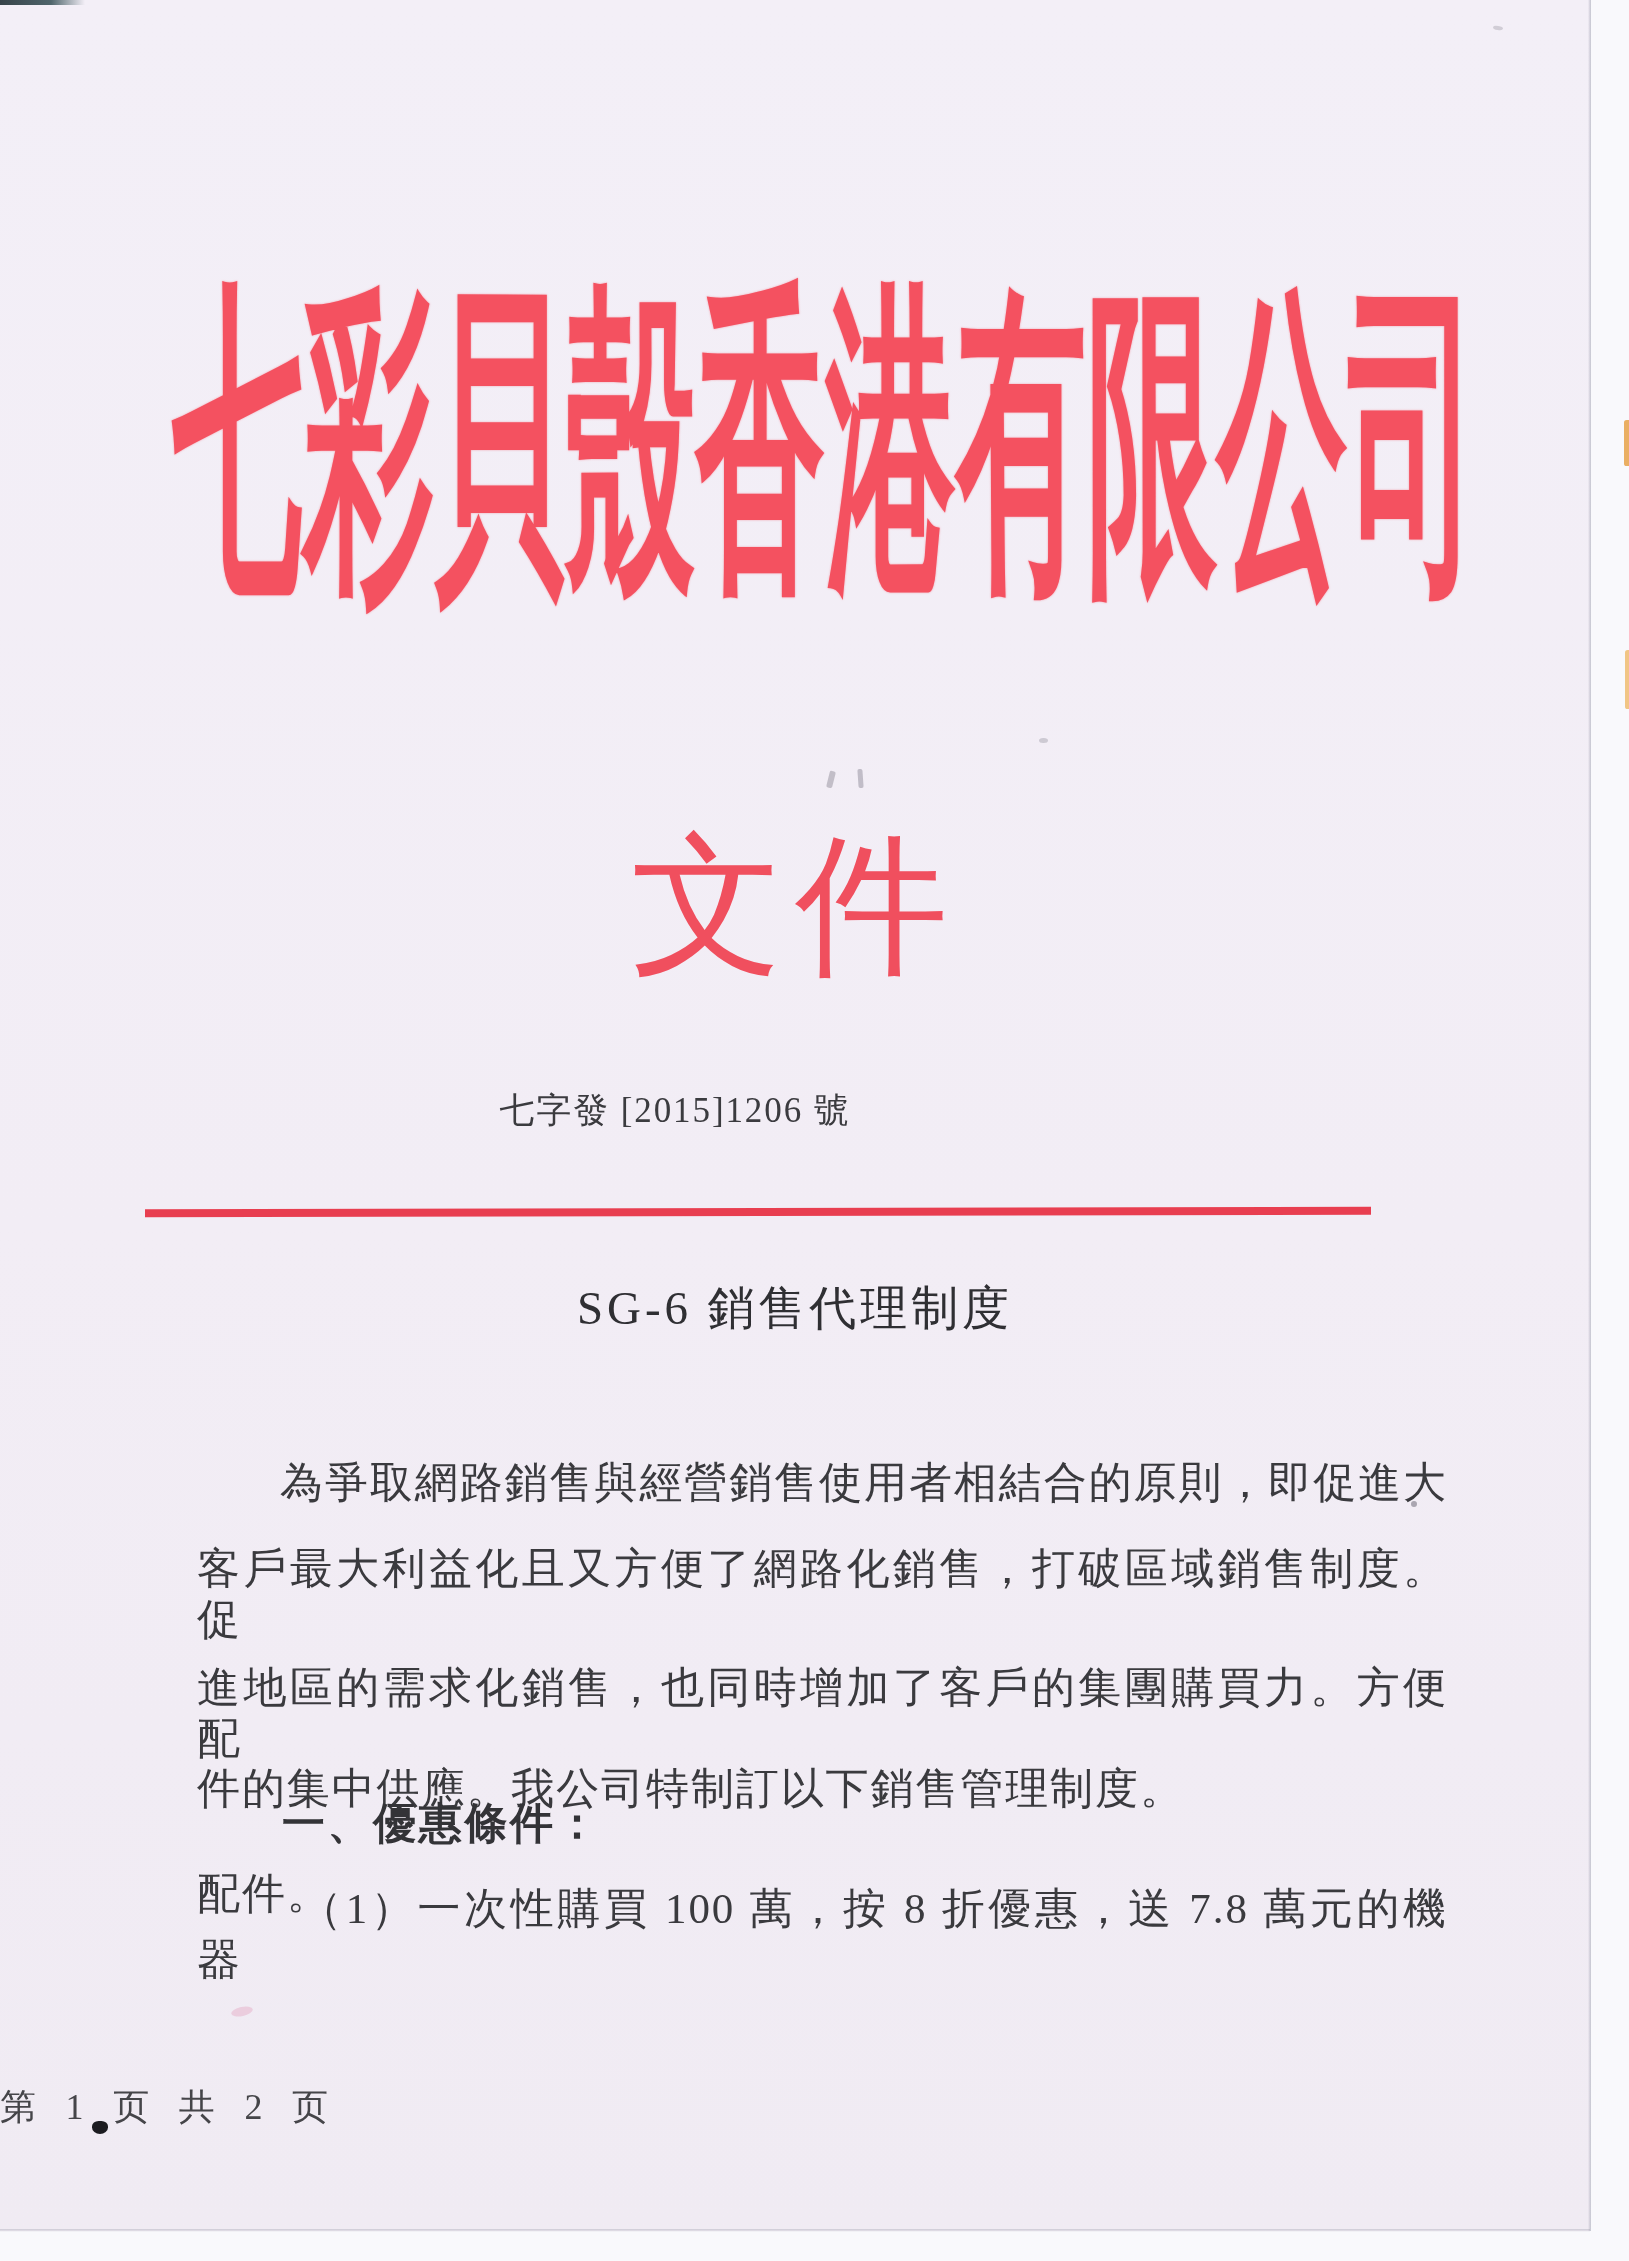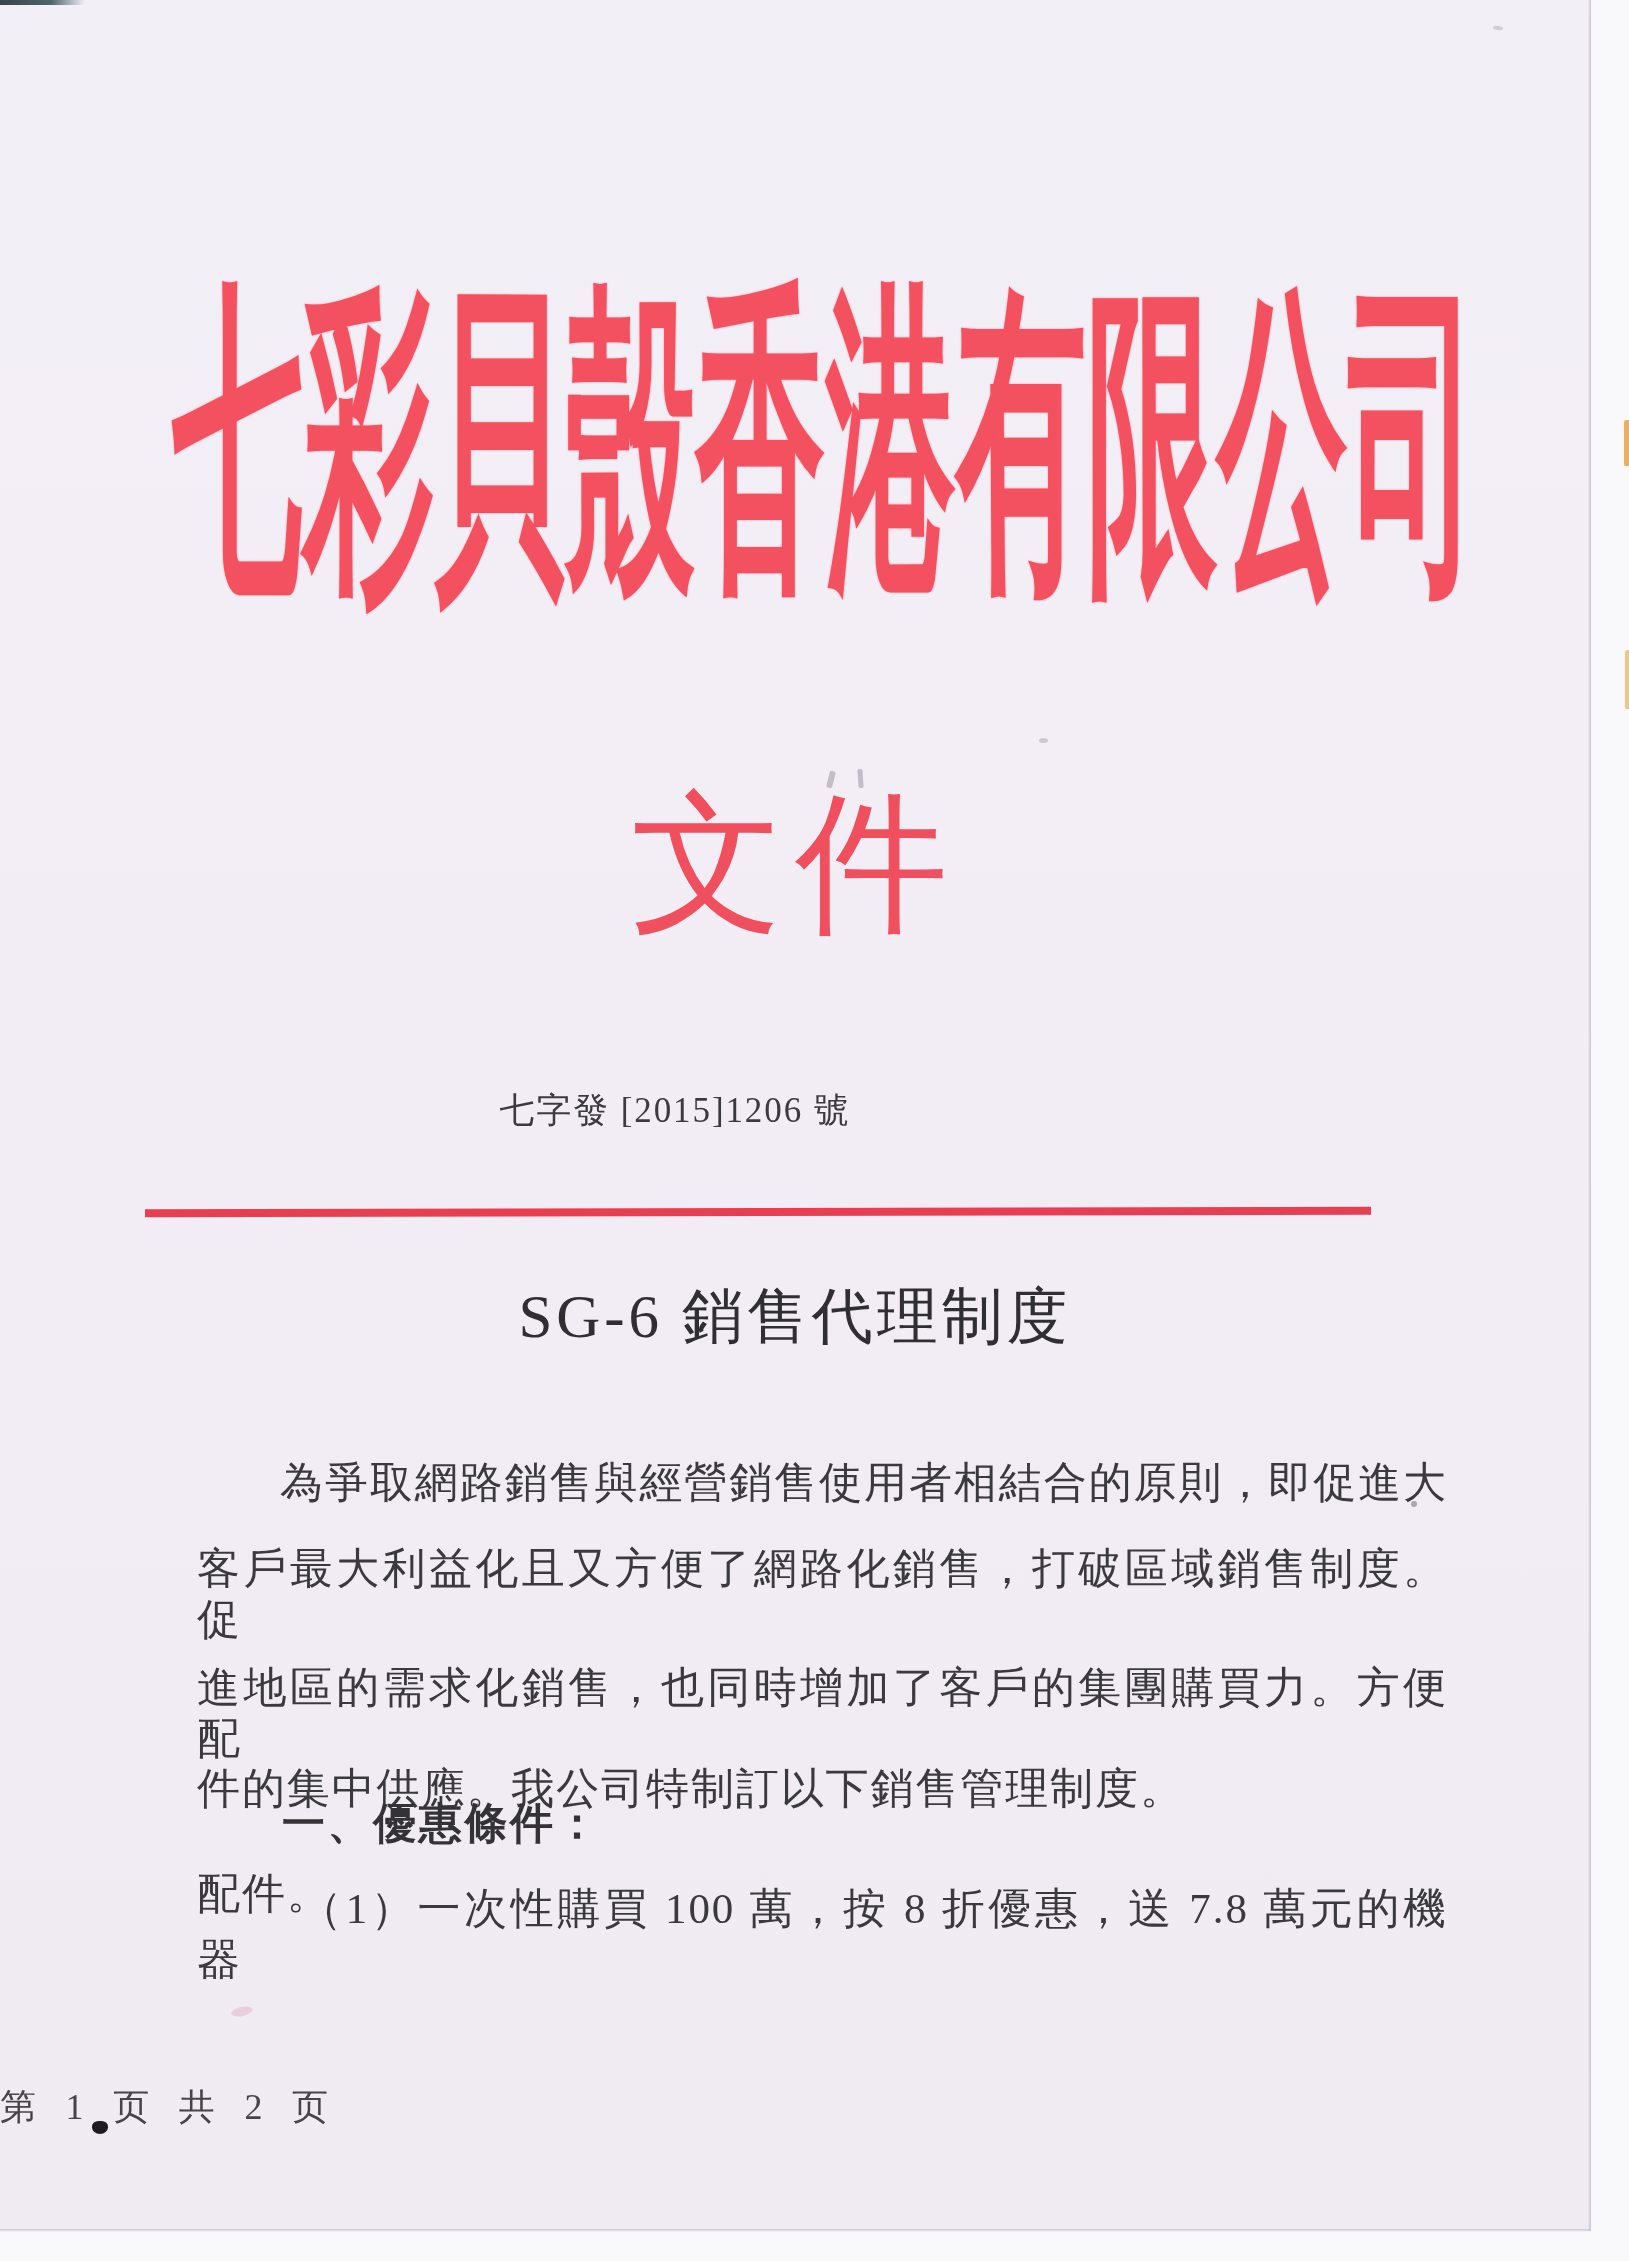--- a/index.html
+++ b/index.html
@@ -33,21 +33,21 @@
     font-family:"DejaVu Sans","Liberation Sans",sans-serif;
     font-weight:700;
     font-size:130px;line-height:1;
     color:#f45160;
     transform:scaleY(2.5);transform-origin:top left;
     white-space:nowrap;
     text-shadow:0 0 1.3px rgba(244,81,96,.55);
   }
   
   .doc-type{
-    position:absolute;left:0;top:788px;width:1590px;
+    position:absolute;left:0;top:830px;width:1590px;
     text-align:center;
     font-size:153px;line-height:1;
     letter-spacing:11.6px;
     color:#f04f5e;
   }
   
   .doc-number{
     position:absolute;left:0;top:1091px;width:1350px;
     text-align:center;
     font-size:35px;line-height:1.15;
@@ -57,21 +57,21 @@
   
   .red-rule{
     position:absolute;left:145px;top:1208px;width:1226px;height:8.4px;
     background:#e83e50;
     transform:rotate(-0.12deg);
   }
   
   .doc-heading{
     position:absolute;left:0;top:1283px;width:1590px;
     text-align:center;
-    font-size:61px;line-height:1.1;
+    font-size:47px;line-height:1.1;
     letter-spacing:3.9px;
     color:#2f2f33;
   }
   
   .bodyline{
     position:absolute;left:197px;width:1251px;
     font-size:43px;line-height:1.18;
     letter-spacing:1.9px;
     color:#3a3a3e;
     white-space:normal;

